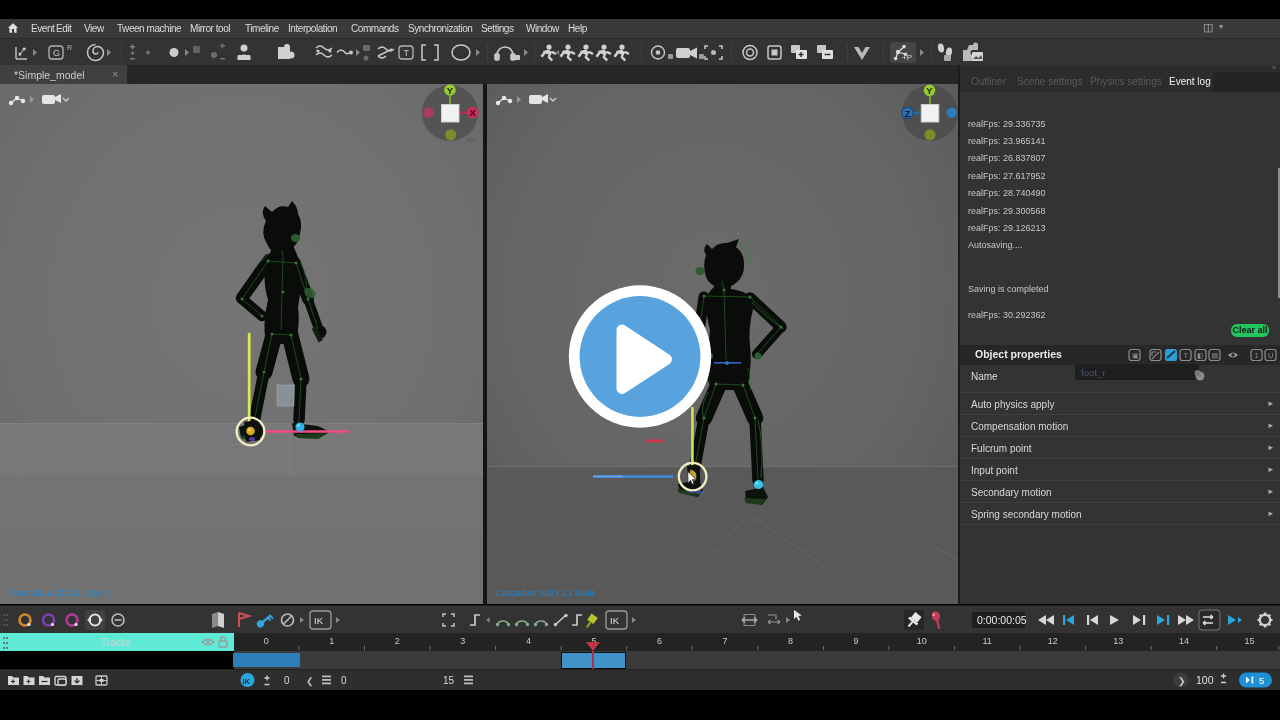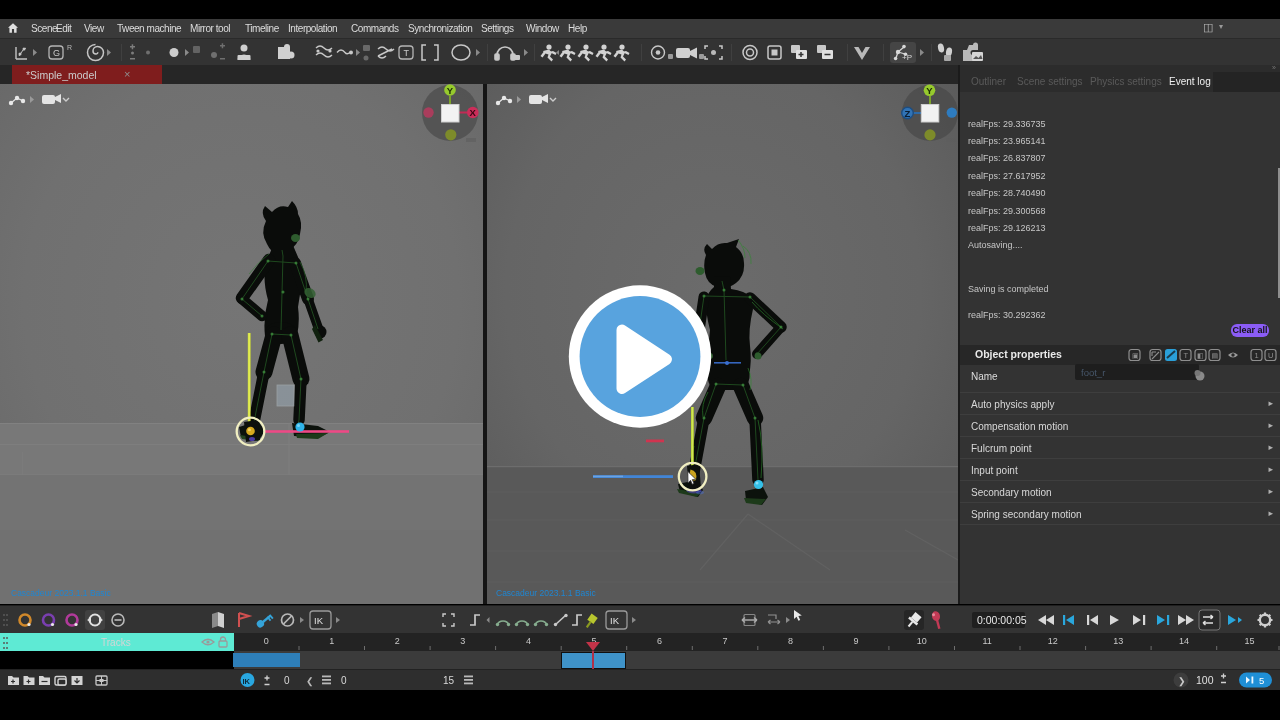--- a/index.html
+++ b/index.html
@@ -6,21 +6,21 @@
     font-family:"Liberation Sans",sans-serif;}
   .abs{position:absolute;}
   #app{position:absolute;left:0;top:0;width:1280px;height:720px;background:#000;}
   
   #menubar{left:0;top:19px;width:1280px;height:19px;background:#3a3a3a;color:#dcdcdc;font-size:10px;letter-spacing:-0.45px;}
   #menubar .mi{position:absolute;top:3.5px;}
   
   #toolbar{left:0;top:38px;width:1280px;height:27px;background:#333333;border-top:1px solid #2a2a2a;}
   
   #tabbar{left:0;top:65px;width:958px;height:19px;background:#262626;}
-  #tab1{position:absolute;left:0;top:0;width:150px;height:19px;background:#7f1d1d;color:#cccccc;font-size:10.5px;margin-left:12px;}
+  #tab1{position:absolute;left:0;top:0;width:127px;height:19px;background:#404040;color:#cccccc;font-size:10.5px;}
   
   #vpL{left:0;top:84px;width:483px;height:520px;background:#717171;overflow:hidden;}
   #vpM{left:487px;top:84px;width:471px;height:520px;background:#656565;overflow:hidden;}
   #divider{left:483px;top:84px;width:4px;height:520px;background:#151515;}
   
   #rpanel{left:958px;top:65px;width:322px;height:539px;background:#333333;border-left:2px solid #1b1b1b;}
   
   #tl1{left:0;top:605px;width:1280px;height:28px;background:#333333;border-top:1px solid #1f1f1f;}
   #tl2L{left:0;top:633px;width:234px;height:18px;background:#5eead4;}
   #tl2R{left:234px;top:633px;width:1046px;height:18px;background:#232323;}
@@ -36,21 +36,21 @@
   .prow:after{content:"\25B8";position:absolute;right:9px;top:5px;color:#b0b0b0;font-size:9px;}
 </style>
 </head>
 <body>
 <div id="app">
 
   <div class="abs" id="menubar">
     <svg style="position:absolute;left:8px;top:4px" width="10" height="10" viewBox="0 0 14 13">
         <path d="M7 0 L14 6 L12 6 L12 13 L8.5 13 L8.5 8 L5.5 8 L5.5 13 L2 13 L2 6 L0 6 Z" fill="#e0e0e0"></path>
       </svg>
-    <span class="mi" style="left:31px">Scene</span>
+    <span class="mi" style="left:31px">Event</span>
     <span class="mi" style="left:56px">Edit</span>
     <span class="mi" style="left:84px">View</span>
     <span class="mi" style="left:117px">Tween machine</span>
     <span class="mi" style="left:190px">Mirror tool</span>
     <span class="mi" style="left:245px">Timeline</span>
     <span class="mi" style="left:288px">Interpolation</span>
     <span class="mi" style="left:351px">Commands</span>
     <span class="mi" style="left:408px">Synchronization</span>
     <span class="mi" style="left:481px">Settings</span>
     <span class="mi" style="left:526px">Window</span>
@@ -475,21 +475,21 @@
     <div class="ev" style="top:55px;">realFps: 23.965141</div>
     <div class="ev" style="top:72.4px;">realFps: 26.837807</div>
     <div class="ev" style="top:89.8px;">realFps: 27.617952</div>
     <div class="ev" style="top:107.2px;">realFps: 28.740490</div>
     <div class="ev" style="top:124.6px;">realFps: 29.300568</div>
     <div class="ev" style="top:142px;">realFps: 29.126213</div>
     <div class="ev" style="top:159.4px;">Autosaving....</div>
     <div class="ev" style="top:203px;">Saving is completed</div>
     <div class="ev" style="top:228.6px;">realFps: 30.292362</div>
     <div style="position:absolute;left:318px;top:103px;width:2px;height:130px;background:#8f8f8f;"></div>
-    <div style="position:absolute;left:271px;top:258.5px;width:38px;height:13px;background:#8b5cf6;border-radius:6px;color:#141414;font-size:9px;font-weight:bold;text-align:center;line-height:13px;">Clear all</div>
+    <div style="position:absolute;left:271px;top:258.5px;width:38px;height:13px;background:#22c55e;border-radius:6px;color:#141414;font-size:9px;font-weight:bold;text-align:center;line-height:13px;">Clear all</div>
     <div style="position:absolute;left:0;top:280px;width:322px;height:20px;background:#272727;"></div>
     <div style="position:absolute;left:15px;top:283px;color:#eaeaea;font-size:10.5px;font-weight:bold;">Object properties</div>
     <svg style="position:absolute;left:0;top:280px;" width="322" height="20">
       <g fill="none" stroke="#8e8e8e" stroke-width="1.2">
         <rect x="169" y="4.5" width="11" height="11" rx="2.5"></rect>
         <rect x="190" y="4.5" width="11" height="11" rx="2.5"></rect>
         <rect x="220" y="4.5" width="11" height="11" rx="2.5"></rect>
         <rect x="235" y="4.5" width="11" height="11" rx="2.5"></rect>
         <rect x="249" y="4.5" width="11" height="11" rx="2.5"></rect>
         <rect x="291" y="4.5" width="11" height="11" rx="2.5"></rect>

